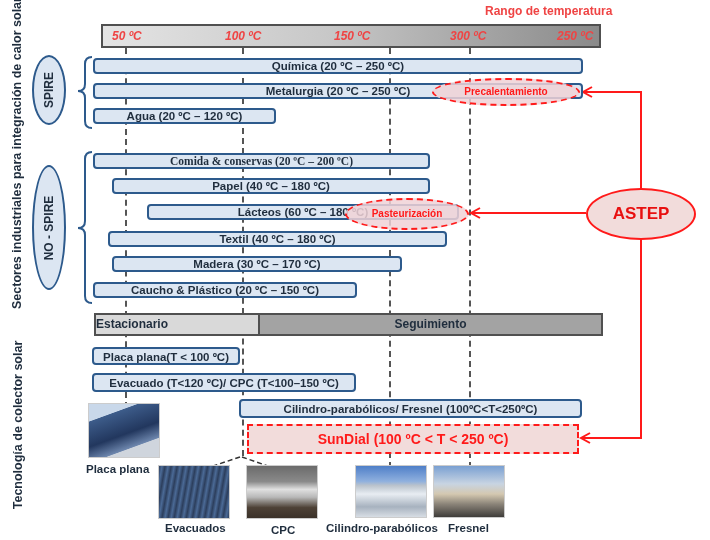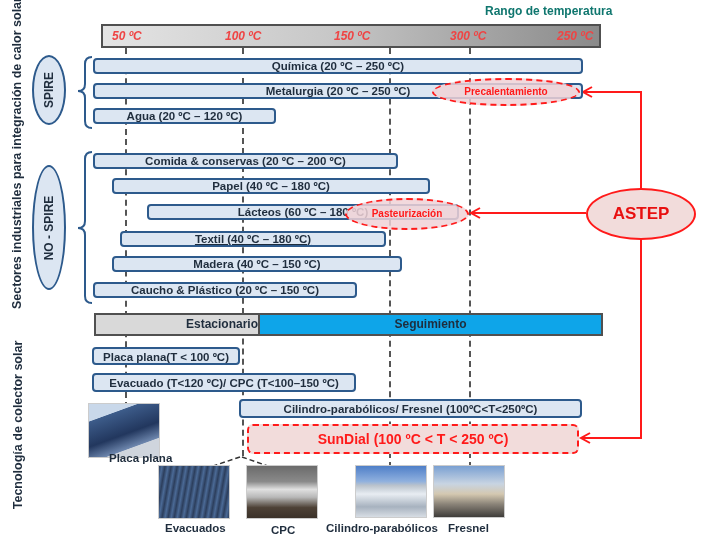--- a/index.html
+++ b/index.html
@@ -4,39 +4,39 @@
 <style>
   html, body { margin:0; padding:0; background:#ffffff; }
   body { width:710px; height:540px; position:relative; overflow:hidden;
          font-family:"Liberation Sans", "DejaVu Sans", sans-serif; font-weight:bold; color:#1f2d3d; }
   .abs { position:absolute; }
   .vlabel { position:absolute; transform:rotate(-90deg); transform-origin:center center;
             white-space:nowrap; font-size:12.5px; color:#1f2d3d; text-align:center; }
   .scale { left:101px; top:24px; width:500px; height:24px; border:2px solid #505050;
            background:linear-gradient(to right,#e4e4e4,#c8c8c8 45%,#8a8a8a); box-sizing:border-box; }
   .tick-label { position:absolute; top:29px; font-size:12px; color:#ef4444;font-style:italic; }
-  .range-title { left:485px; top:4px; font-size:12px; color:#0f766e; }
+  .range-title { left:485px; top:4px; font-size:12px; color:#ef4444; }
   .vline { position:absolute; width:0; border-left:2px dashed #555; }
   .bar { position:absolute; height:16px; background:#dce6f2; border:2px solid #2d5a8c;
          border-radius:4px; box-sizing:border-box; font-size:11.5px; text-align:center;
          line-height:13px; color:#1f2d3d; white-space:nowrap; overflow:visible; }
   .group-ellipse { position:absolute; background:#dce6f2; border:2px solid #2d5a8c; border-radius:50%;
                    box-sizing:border-box; }
   .group-ellipse span { position:absolute; left:50%; top:50%; transform:translate(-50%,-50%) rotate(-90deg);
                         white-space:nowrap; font-size:12px; color:#1f2d3d; }
   .dashed-ellipse { position:absolute; border:2px dashed #ff1a1a; border-radius:50%;
                     background:rgba(240,210,215,0.85); box-sizing:border-box; color:#ff1a1a;
                     font-size:10px; text-align:center; }
   .mode-bar { position:absolute; left:94px; top:313px; width:509px; height:23px; border:2px solid #505050;
               box-sizing:border-box; display:flex; }
-  .mode-est { width:162px; background:#d9d9d9; border-right:2px solid #505050; text-align:right;
+  .mode-est { width:162px; background:#d9d9d9; border-right:2px solid #505050; text-align:left;
               font-size:12px; line-height:19px; color:#1f2d3d; }
-  .mode-seg { flex:1; background:#0ea5e9; text-align:center; font-size:12px; line-height:19px; color:#1f2d3d; }
+  .mode-seg { flex:1; background:#a3a3a3; text-align:center; font-size:12px; line-height:19px; color:#1f2d3d; }
   .sundial { position:absolute; left:247px; top:424px; width:332px; height:30px; border:2px dashed #ff1a1a;
-             border-radius:6px; background:#f2dcdb; box-sizing:border-box; color:#ff1a1a;
+             border-radius:0; background:#f2dcdb; box-sizing:border-box; color:#ff1a1a;
              font-size:14px; text-align:center; line-height:26px; }
   .astep { position:absolute; left:586px; top:188px; width:110px; height:52px; border:2px solid #ff1a1a;
            border-radius:50%; background:#f2dcdb; box-sizing:border-box; color:#e81010; font-size:17px;
            text-align:center; line-height:48px; }
   .photo { position:absolute; border:1px solid #ccc; box-sizing:border-box; }
   .caption { position:absolute; font-size:11.5px; color:#1f2d3d; white-space:nowrap; }
   svg.overlay { position:absolute; left:0; top:0; pointer-events:none; }
 </style>
 </head>
 <body>
@@ -77,25 +77,25 @@
   <path d="M590 433 L581 438 L590 443" fill="none" stroke="#ff1a1a" stroke-width="2"></path>
 
   <path d="M240 457 L195 472" fill="none" stroke="#333" stroke-width="1.5" stroke-dasharray="5,3"></path>
   <path d="M242 457 L285 472" fill="none" stroke="#333" stroke-width="1.5" stroke-dasharray="5,3"></path>
 </svg>
 
 <div class="bar" style="left:93px; top:58px; width:490px;">Química (20 ºC – 250 ºC)</div>
 <div class="bar" style="left:93px; top:83px; width:490px;">Metalurgia (20 ºC – 250 ºC)</div>
 <div class="bar" style="left:93px; top:108px; width:183px;">Agua (20 ºC – 120 ºC)</div>
 
-<div class="bar" style="left:93px; top:153px; width:305px;">Comida &amp; conservas (20 ºC – 200 ºC)</div>
+<div class="bar" style="left:93px; top:153px; width:337px;font-family:Liberation Serif, serif;">Comida &amp; conservas (20 ºC – 200 ºC)</div>
 <div class="bar" style="left:112px; top:178px; width:318px;">Papel (40 ºC – 180 ºC)</div>
 <div class="bar" style="left:147px; top:204px; width:312px;">Lácteos (60 ºC – 180 ºC)</div>
-<div class="bar" style="left:120px; top:231px; width:266px;text-decoration:underline;">Textil (40 ºC – 180 ºC)</div>
-<div class="bar" style="left:112px; top:256px; width:290px;">Madera (40 ºC – 150 ºC)</div>
+<div class="bar" style="left:108px; top:231px; width:339px;">Textil (40 ºC – 180 ºC)</div>
+<div class="bar" style="left:112px; top:256px; width:290px;">Madera (30 ºC – 170 ºC)</div>
 <div class="bar" style="left:93px; top:282px; width:264px;">Caucho &amp; Plástico (20 ºC – 150 ºC)</div>
 
 <div class="dashed-ellipse" style="left:432px; top:78px; width:148px; height:28px; line-height:24px;">
   <span>Precalentamiento</span>
 </div>
 <div class="dashed-ellipse" style="left:345px; top:198px; width:124px; height:32px; line-height:28px;">
   <span>Pasteurización</span>
 </div>
 
 <div class="astep">ASTEP</div>
@@ -106,21 +106,21 @@
 </div>
 
 <div class="bar" style="left:92px; top:347px; width:148px; height:18px; line-height:16px;">Placa plana(T &lt; 100 ºC)</div>
 <div class="bar" style="left:92px; top:373px; width:264px; height:19px; line-height:16px;">Evacuado (T&lt;120 ºC)/ CPC (T&lt;100–150 ºC)</div>
 <div class="bar" style="left:239px; top:399px; width:343px; height:19px; line-height:16px;">Cilindro-parabólicos/ Fresnel (100ºC&lt;T&lt;250ºC)</div>
 
 <div class="sundial">SunDial (100 ºC &lt; T &lt; 250 ºC)</div>
 
 <div class="photo" style="left:88px; top:403px; width:72px; height:55px;
             background:linear-gradient(160deg,#c9d8ea 0%,#c9d8ea 22%,#3d5c8a 23%,#22375e 55%,#6d86ad 75%,#cfd5dd 76%);"></div>
-<div class="caption" style="left:86px; top:452px;margin-left:23px;">Placa plana</div>
+<div class="caption" style="left:86px; top:463px;">Placa plana</div>
 
 <div class="photo" style="left:158px; top:465px; width:72px; height:54px;
             background:repeating-linear-gradient(100deg,#2c3e5c 0px,#4b6a96 3px,#2c3e5c 6px), #3a5070;"></div>
 <div class="caption" style="left:165px; top:522px;">Evacuados</div>
 
 <div class="photo" style="left:246px; top:465px; width:72px; height:54px;
             background:linear-gradient(180deg,#6b6b6b 0%,#8a8a8a 30%,#e0e0e0 45%,#b8b8b8 60%,#4d4136 80%,#3b3129 100%);"></div>
 <div class="caption" style="left:271px; top:524px;">CPC</div>
 
 <div class="photo" style="left:355px; top:465px; width:72px; height:53px;

